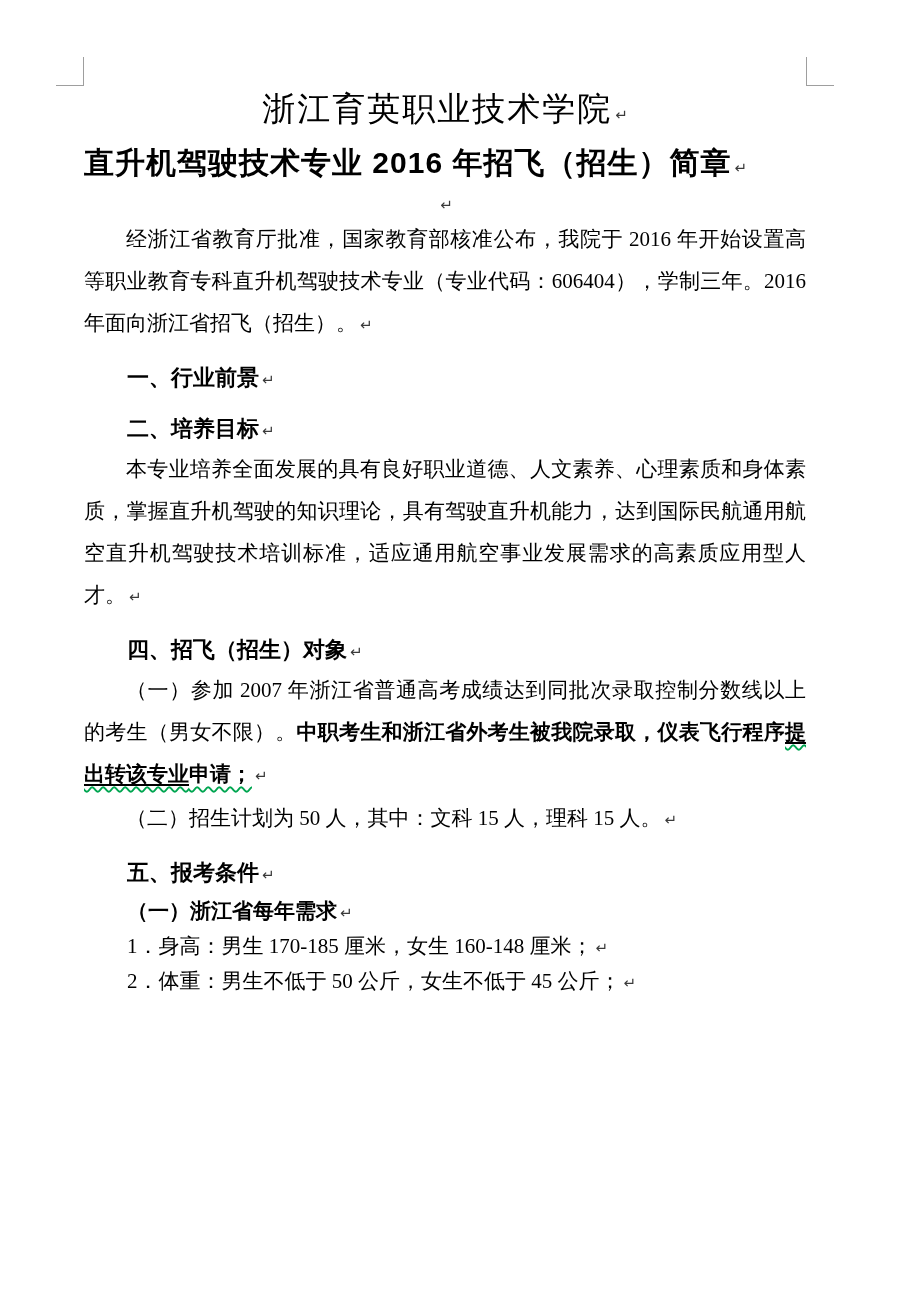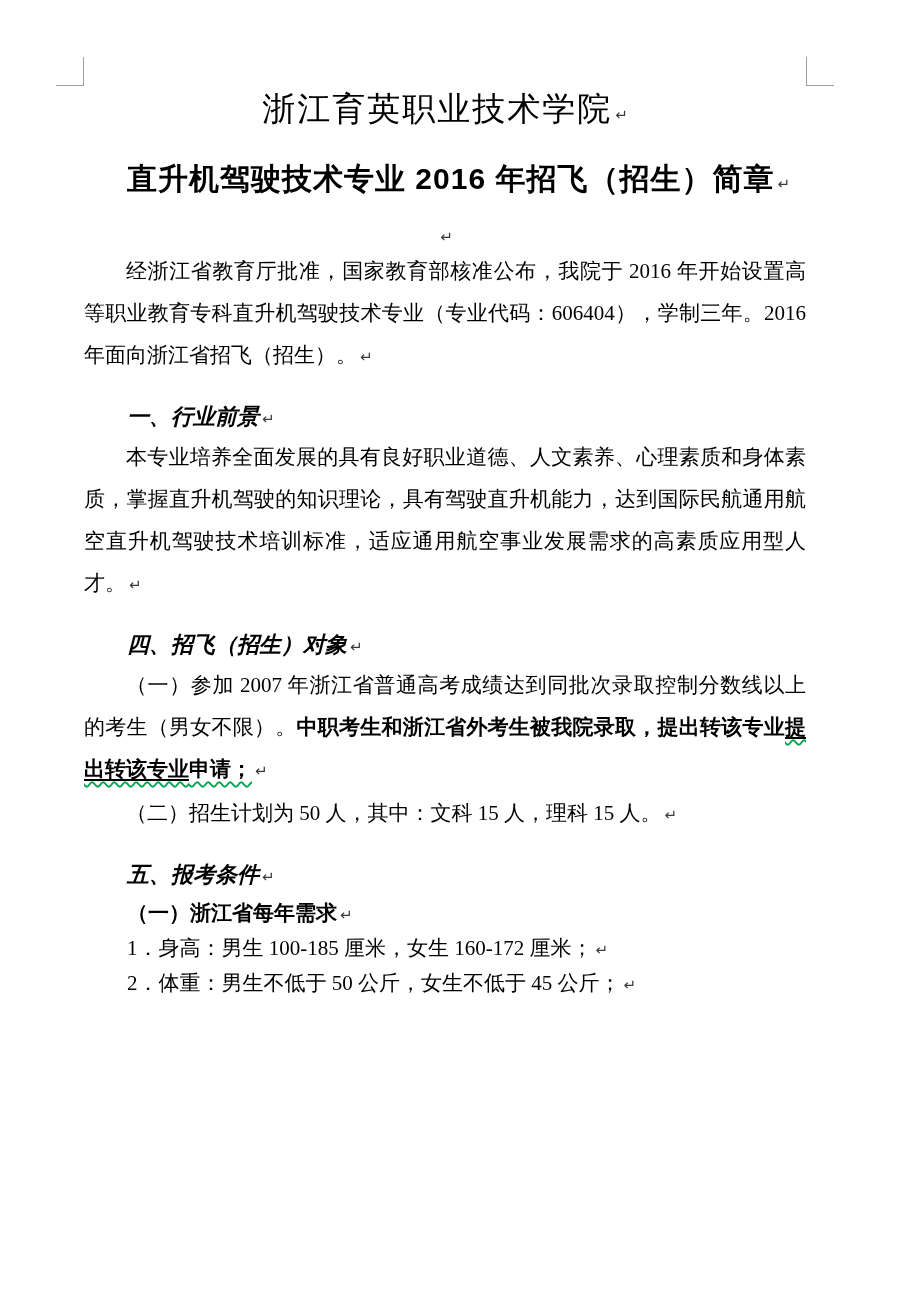--- a/index.html
+++ b/index.html
@@ -37,49 +37,48 @@
   .doc-title {
     margin: 0;
     font-size: 33px;
     line-height: 48px;
     font-weight: 500;
     letter-spacing: 2px;
     text-align: center;
     font-family: "Liberation Serif", "DejaVu Serif", serif;
   }
   .doc-subtitle {
-    margin: 16px;
+    margin: 0;
     font-size: 30px;
     line-height: 48px;
     font-weight: 700;
     letter-spacing: 1px;
-    text-align: right;
+    text-align: left;
     font-family: "Liberation Sans", "DejaVu Sans", sans-serif;
   }
   .empty-line {
     height: 26px;
     line-height: 26px;
     text-align: center;
   }
 
   p.body {
     margin: 0;
     font-size: 21px;
     line-height: 42px;
     text-align: justify;
     text-indent: 42px;
   }
   h3.sec {
-    margin: 22px 0 0 0;
+    margin: 15px 0 0 0;
     padding-left: 43px;
     font-size: 22px;
     line-height: 33px;
     font-weight: 700;
     font-family: "Liberation Sans", "DejaVu Sans", sans-serif;
-    font-style: italic;
   }
   h4.subsec {
     margin: 2px 0 0 0;
     padding-left: 43px;
     font-size: 21px;
     line-height: 33px;
     font-weight: 700;
     font-family: "Liberation Sans", "DejaVu Sans", sans-serif;
   }
   p.item-line {
@@ -134,31 +133,32 @@
 
     <div class="empty-line"><span class="pmark">↵</span></div>
 
     <p class="body"><span>经浙江省教育厅批准，国家教育部核准公布，我院于 2016 年开始设置高等职业教育专科直升机驾驶技术专业（专业代码：606404），学制三年。2016 年面向浙江省招飞（招生）。</span><span class="pmark">↵</span></p>
 
     <section>
       <h3 class="sec"><span>一、行业前景</span><span class="pmark">↵</span></h3>
     </section>
 
     <section>
+      <h3 class="sec"><span>二、培养目标</span><span class="pmark">↵</span></h3>
       <p class="body"><span>本专业培养全面发展的具有良好职业道德、人文素养、心理素质和身体素质，掌握直升机驾驶的知识理论，具有驾驶直升机能力，达到国际民航通用航空直升机驾驶技术培训标准，适应通用航空事业发展需求的高素质应用型人才。</span><span class="pmark">↵</span></p>
     </section>
 
 
     <section>
       <h3 class="sec"><span>四、招飞（招生）对象</span><span class="pmark">↵</span></h3>
-      <p class="body"><span>（一）参加 2007 年浙江省普通高考成绩达到同批次录取控制分数线以上的考生（男女不限）。</span><span class="hei"><span>中职考生和浙江省外考生被我院录取，提出转该专业</span><span class="wavy"><span class="usolid">提出转该专业</span><span>申请；</span></span></span><span class="pmark">↵</span></p>
+      <p class="body"><span>（一）参加 2007 年浙江省普通高考成绩达到同批次录取控制分数线以上的考生（男女不限）。</span><span class="hei"><span>中职考生和浙江省外考生被我院录取，仪表飞行程序</span><span class="wavy"><span class="usolid">提出转该专业</span><span>申请；</span></span></span><span class="pmark">↵</span></p>
       <p class="body"><span>（二）招生计划为 50 人，其中：文科 15 人，理科 15 人。</span><span class="pmark">↵</span></p>
     </section>
 
     <section>
       <h3 class="sec"><span>五、报考条件</span><span class="pmark">↵</span></h3>
       <h4 class="subsec"><span>（一）浙江省每年需求</span><span class="pmark">↵</span></h4>
-      <p class="item-line"><span>1．身高：男生 100-185 厘米，女生 160-172 厘米；</span><span class="pmark">↵</span></p>
+      <p class="item-line"><span>1．身高：男生 170-185 厘米，女生 160-148 厘米；</span><span class="pmark">↵</span></p>
       <p class="item-line"><span>2．体重：男生不低于 50 公斤，女生不低于 45 公斤；</span><span class="pmark">↵</span></p>
     </section>
 
   </div>
 </div>
 
 </body></html>

